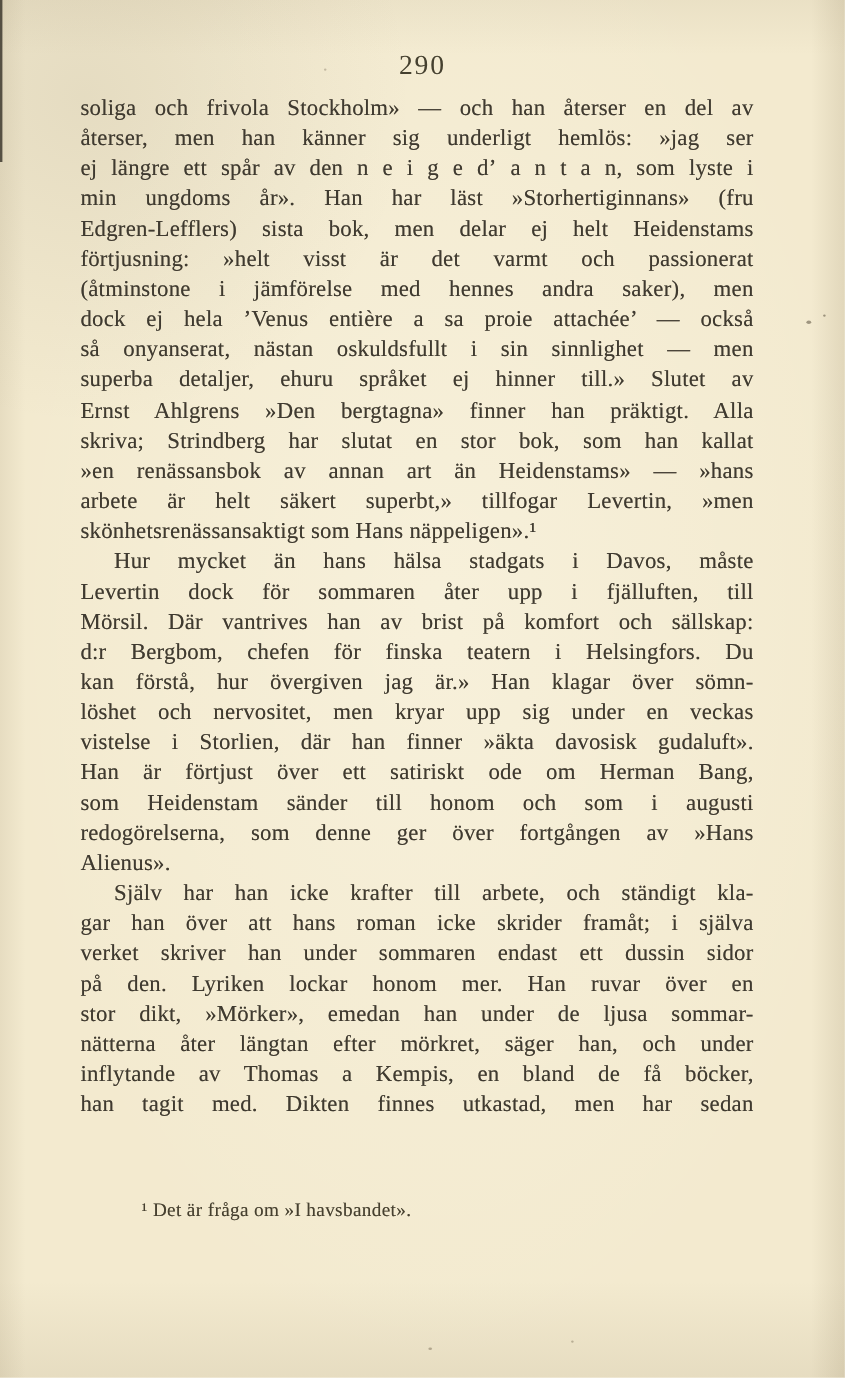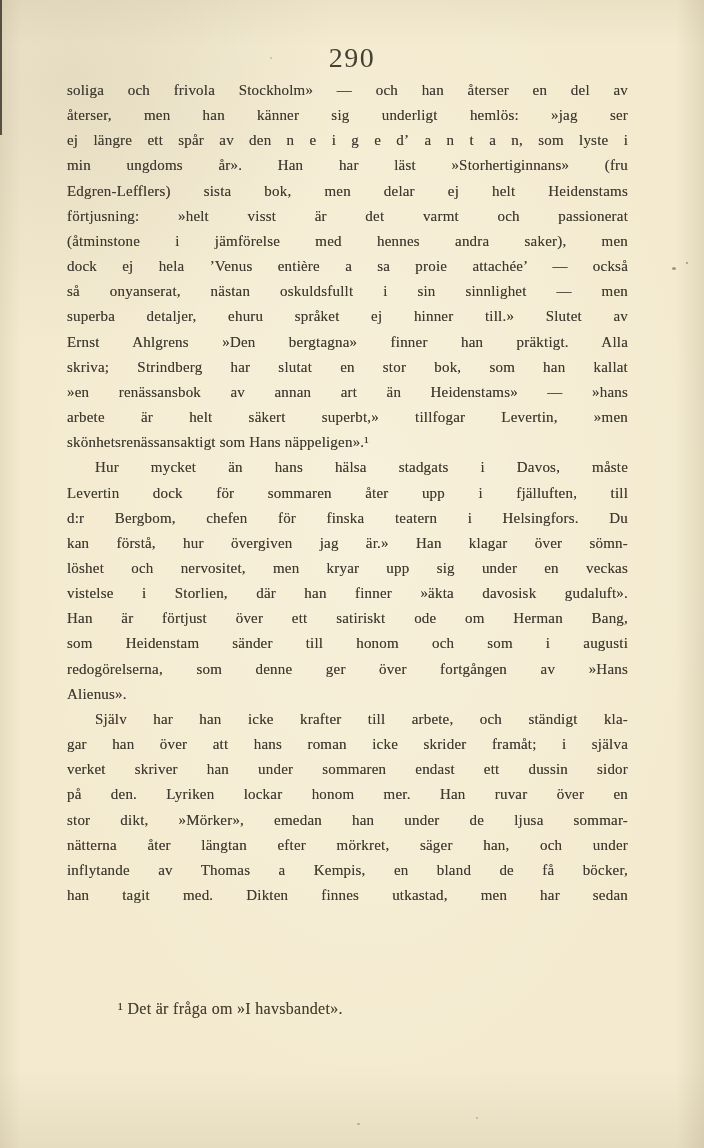--- a/index.html
+++ b/index.html
@@ -27,30 +27,30 @@
       linear-gradient(to right, rgba(118, 100, 66, 0.10), rgba(0,0,0,0) 3%, rgba(0,0,0,0) 96%, rgba(118, 100, 66, 0.14)),
       linear-gradient(to bottom, rgba(118, 100, 66, 0.07), rgba(0,0,0,0) 4%, rgba(0,0,0,0) 93%, rgba(118, 100, 66, 0.10)),
       var(--paper);
   }
   .page-number {
     position: absolute;
     top: 42px;
     left: 0;
     width: 704px;
     text-align: center;
-    font-size: 28px;
+    font-size: 23px;
     letter-spacing: 1.5px;
     color: #45402f;
   }
   .text-block {
     position: absolute;
     top: 78px;
     left: 67px;
     width: 561px;
-    font-size: 15px;
+    font-size: 19px;
     letter-spacing: 0.2px;
     text-shadow: 0 0 0.5px rgba(62, 54, 40, 0.55);
   }
   .line {
     line-height: 25.17px;
     height: 25.17px;
     overflow: hidden;
     text-align: justify;
     text-align-last: justify;
     white-space: normal;
@@ -107,20 +107,21 @@
       <div class="line">dock ej hela ’Venus entière a sa proie attachée’ — också</div>
       <div class="line">så onyanserat, nästan oskuldsfullt i sin sinnlighet — men</div>
       <div class="line">superba detaljer, ehuru språket ej hinner till.» Slutet av</div>
       <div class="line">Ernst Ahlgrens »Den bergtagna» finner han präktigt. Alla</div>
       <div class="line">skriva; Strindberg har slutat en stor bok, som han kallat</div>
       <div class="line">»en renässansbok av annan art än Heidenstams» — »hans</div>
       <div class="line">arbete är helt säkert superbt,» tillfogar Levertin, »men</div>
       <div class="line lastline">skönhetsrenässansaktigt som Hans näppeligen».¹</div>
       <div class="line indent">Hur mycket än hans hälsa stadgats i Davos, måste</div>
       <div class="line">Levertin dock för sommaren åter upp i fjälluften, till</div>
+      <div class="line">Mörsil. Där vantrives han av brist på komfort och sällskap:</div>
       <div class="line">d:r Bergbom, chefen för finska teatern i Helsingfors. Du</div>
       <div class="line">kan förstå, hur övergiven jag är.» Han klagar över sömn-</div>
       <div class="line">löshet och nervositet, men kryar upp sig under en veckas</div>
       <div class="line">vistelse i Storlien, där han finner »äkta davosisk gudaluft».</div>
       <div class="line">Han är förtjust över ett satiriskt ode om Herman Bang,</div>
       <div class="line">som Heidenstam sänder till honom och som i augusti</div>
       <div class="line">redogörelserna, som denne ger över fortgången av »Hans</div>
       <div class="line lastline">Alienus».</div>
       <div class="line indent">Själv har han icke krafter till arbete, och ständigt kla-</div>
       <div class="line">gar han över att hans roman icke skrider framåt; i själva</div>

